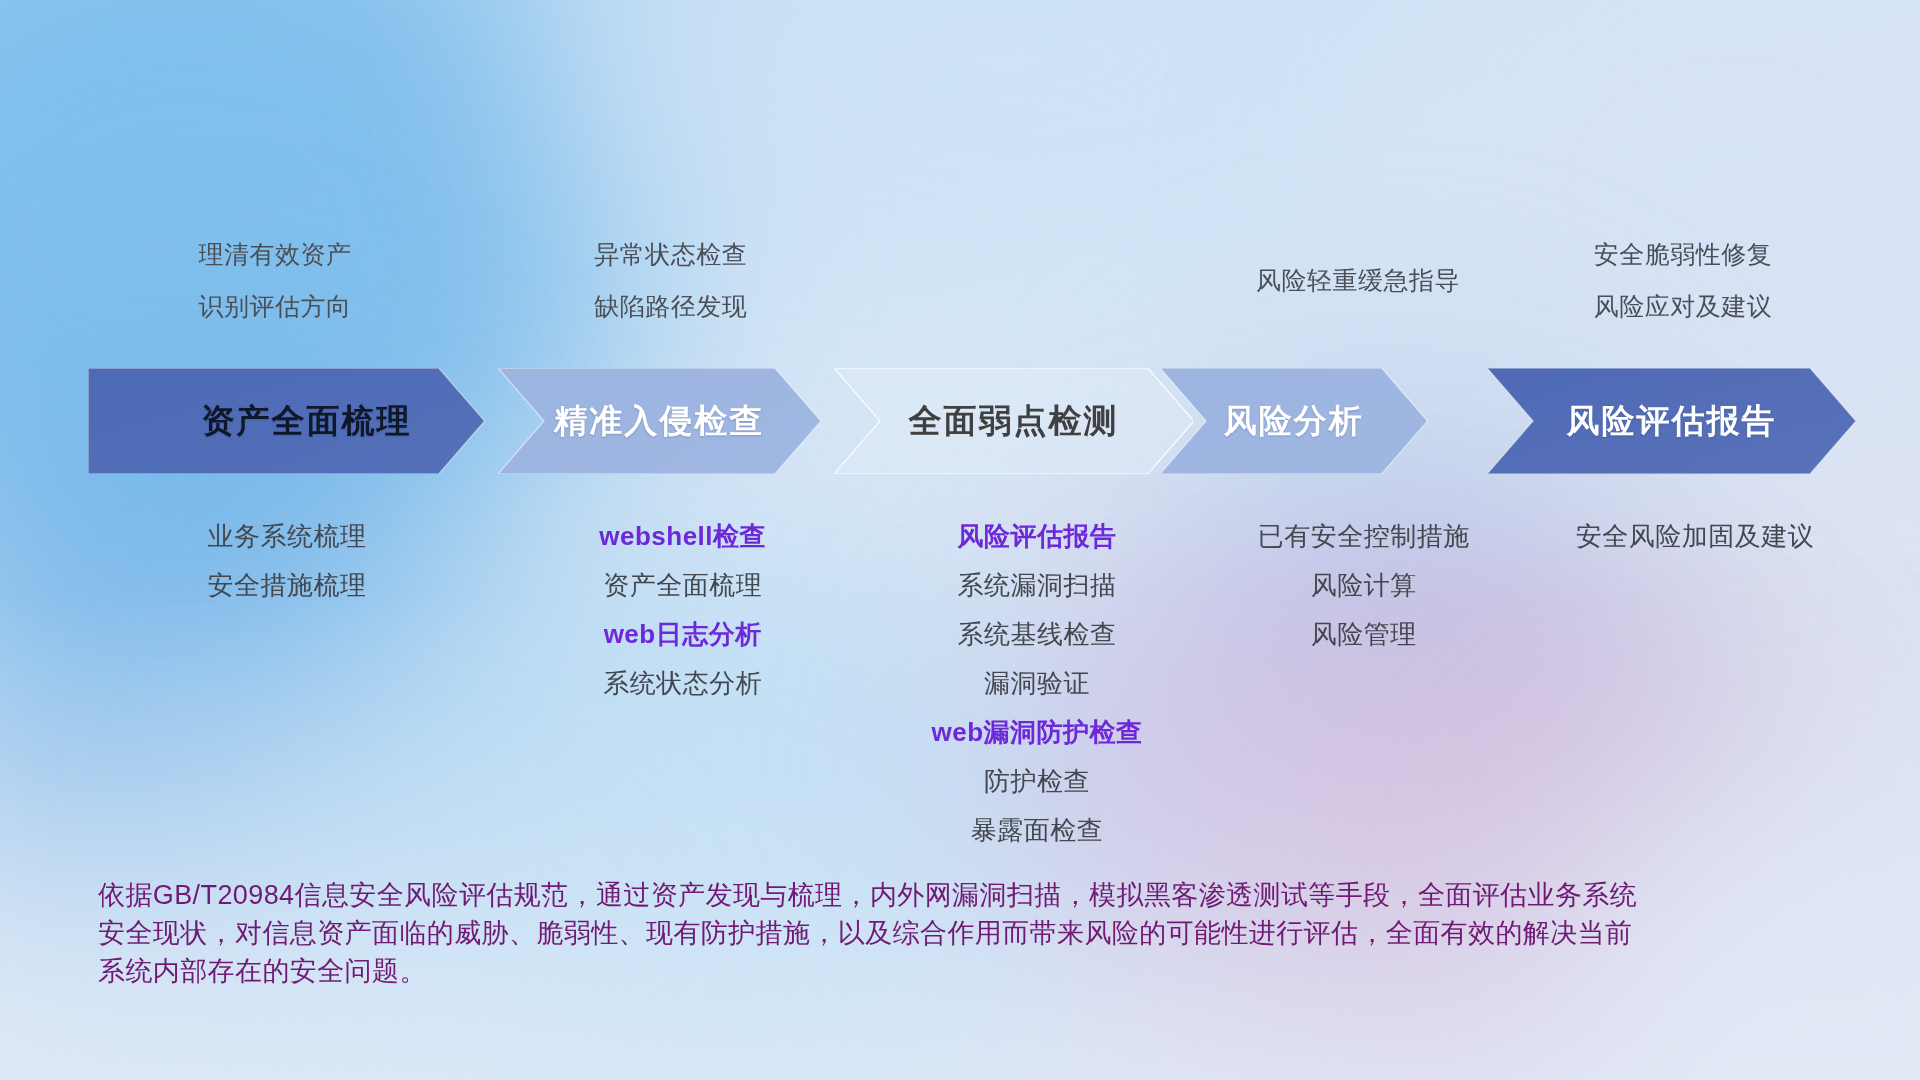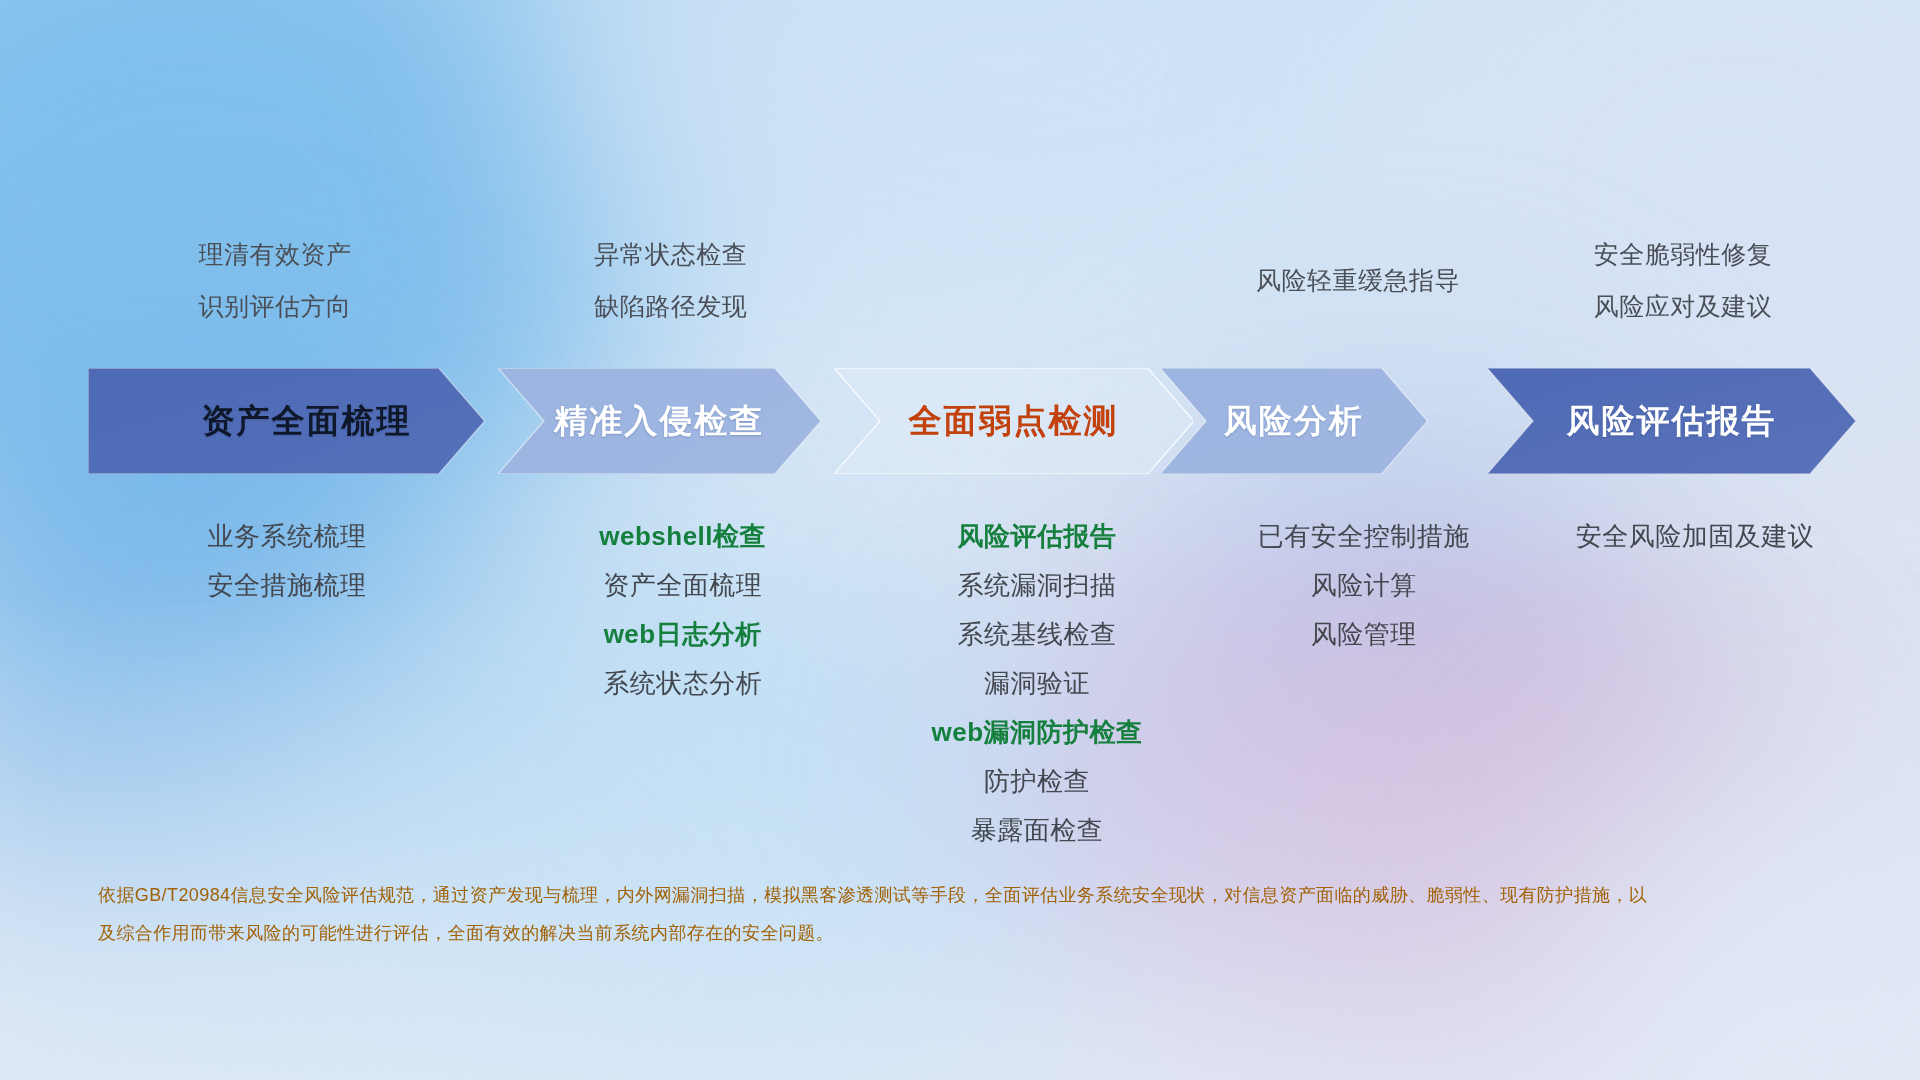--- a/index.html
+++ b/index.html
@@ -50,30 +50,30 @@
   }
   .chev .cap{
     position:relative;z-index:3;
     font-size:33px;font-weight:bold;letter-spacing:2px;white-space:nowrap;
   }
   .chev .shape{position:absolute;inset:0;z-index:1;}
 
   
   .footer{
     position:absolute;left:98px;top:876px;width:1560px;
-    font-size:18px;line-height:38px;color:#a16207;letter-spacing:.4px;
+    font-size:27px;line-height:38px;color:#701a75;letter-spacing:.4px;
   }
 
   
   .bot-row{position:absolute;left:12px;top:512px;width:1668px;height:330px;}
   .bot-col{position:absolute;text-align:center;}
   .bot-col .item{
     font-size:26px;color:#43474f;line-height:49px;white-space:nowrap;letter-spacing:.5px;
   }
-  .bot-col .item.strong{font-weight:bold;color:#15803d;}
+  .bot-col .item.strong{font-weight:bold;color:#6d28d9;}
 </style>
 </head>
 <body>
 
 <div id="bg">
   <div class="bglayer b-base"></div>
   <div class="bglayer b-blob b1"></div>
   <div class="bglayer b-blob b7"></div>
   <div class="bglayer b-blob b6"></div>
   <div class="bglayer b-blob b2"></div>
@@ -134,21 +134,21 @@
       <div class="chev" style="left: 745.587px; width: 359.875px;">
         <svg class="shape" viewBox="0 0 359.87473903966594 106" preserveAspectRatio="none">
           <defs>
             <linearGradient id="g2" x1="0" y1="0" x2="1" y2="1">
               <stop offset="0%" stop-color="rgba(224,235,247,0.55)" stop-opacity="1"></stop>
               <stop offset="100%" stop-color="rgba(224,235,247,0.55)" stop-opacity="0.85"></stop>
             </linearGradient>
           </defs>
           <polygon points="0,0 313.87473903966594,0 359.87473903966594,53 313.87473903966594,106 0,106 46,53" fill="url(#g2)" stroke="rgba(255,255,255,0.75)" stroke-width="1.5"></polygon>
         </svg>
-        <span class="cap" style="color:#c2410c;">全面弱点检测</span>
+        <span class="cap" style="color:#404040;">全面弱点检测</span>
       </div>
       <div class="chev" style="left: 1072px; width: 267.599px;">
         <svg class="shape" viewBox="0 0 267.5991649269311 106" preserveAspectRatio="none">
           <defs>
             <linearGradient id="g3" x1="0" y1="0" x2="1" y2="1">
               <stop offset="0%" stop-color="#9cb4e0" stop-opacity="1"></stop>
               <stop offset="100%" stop-color="#9cb4e0" stop-opacity="0.93"></stop>
             </linearGradient>
           </defs>
           <polygon points="0,0 221.5991649269311,0 267.5991649269311,53 221.5991649269311,106 0,106 46,53" fill="url(#g3)" stroke="rgba(255,255,255,0.45)" stroke-width="1.5"></polygon>

